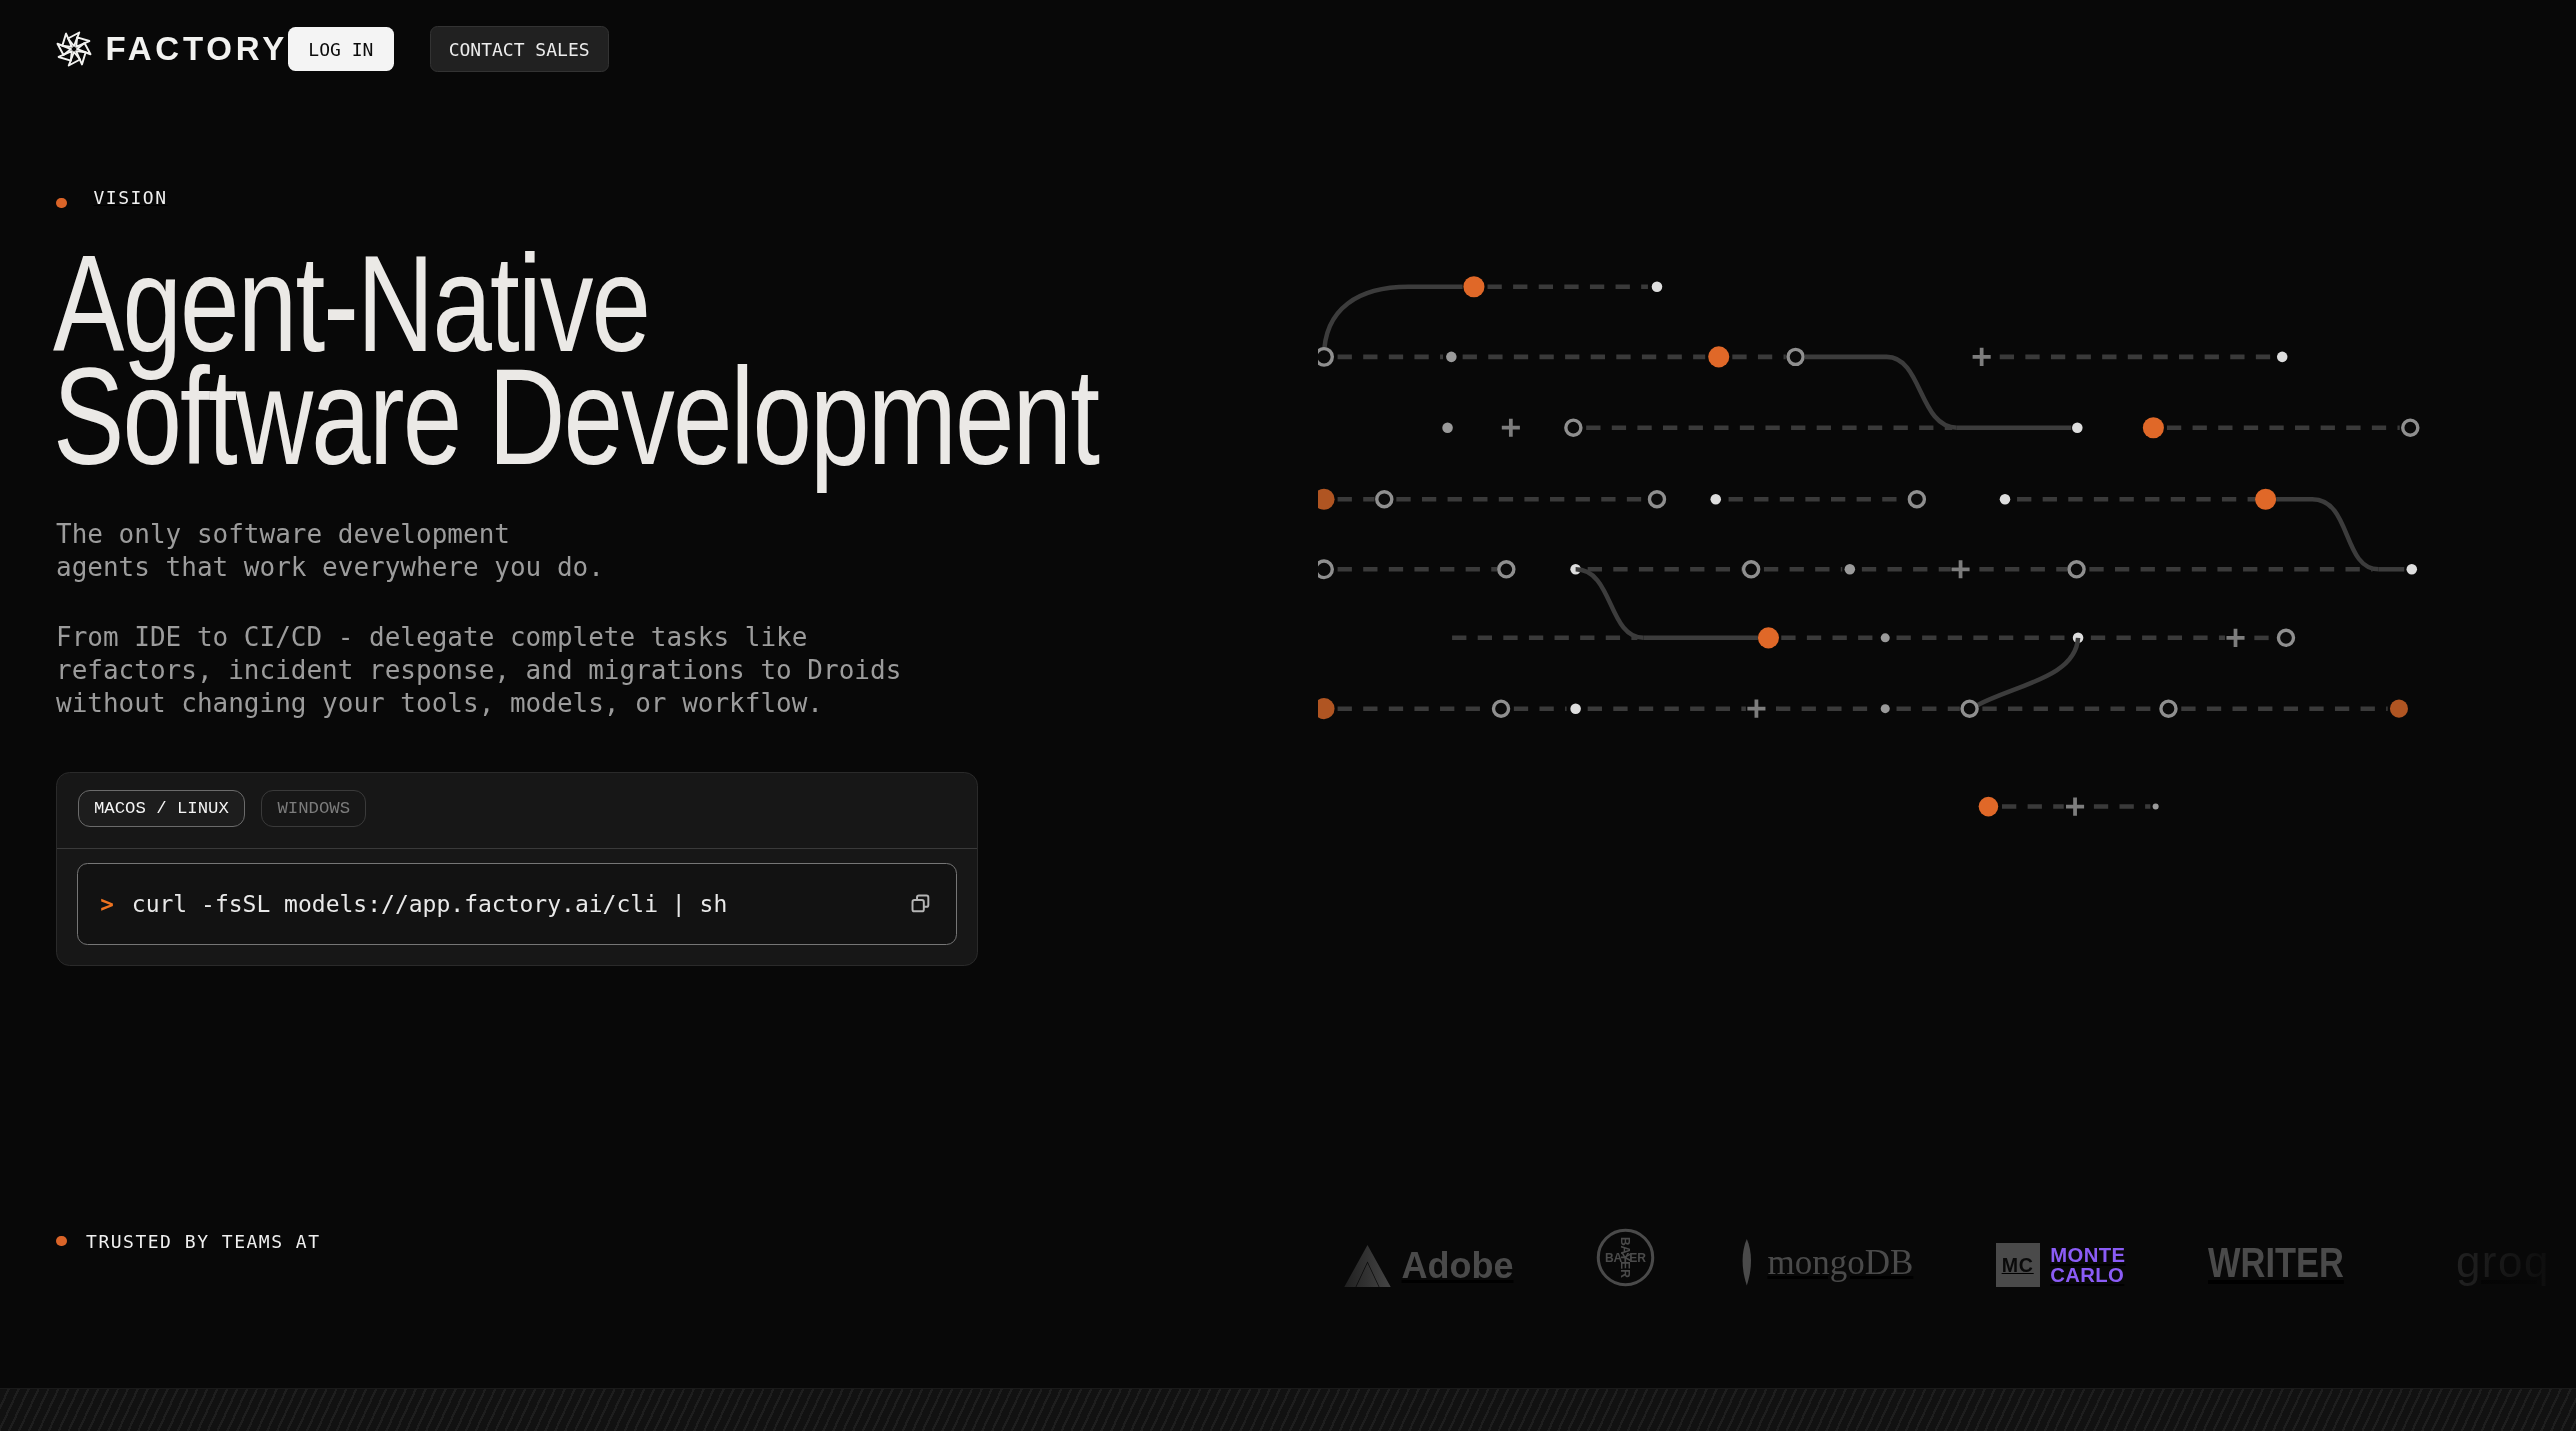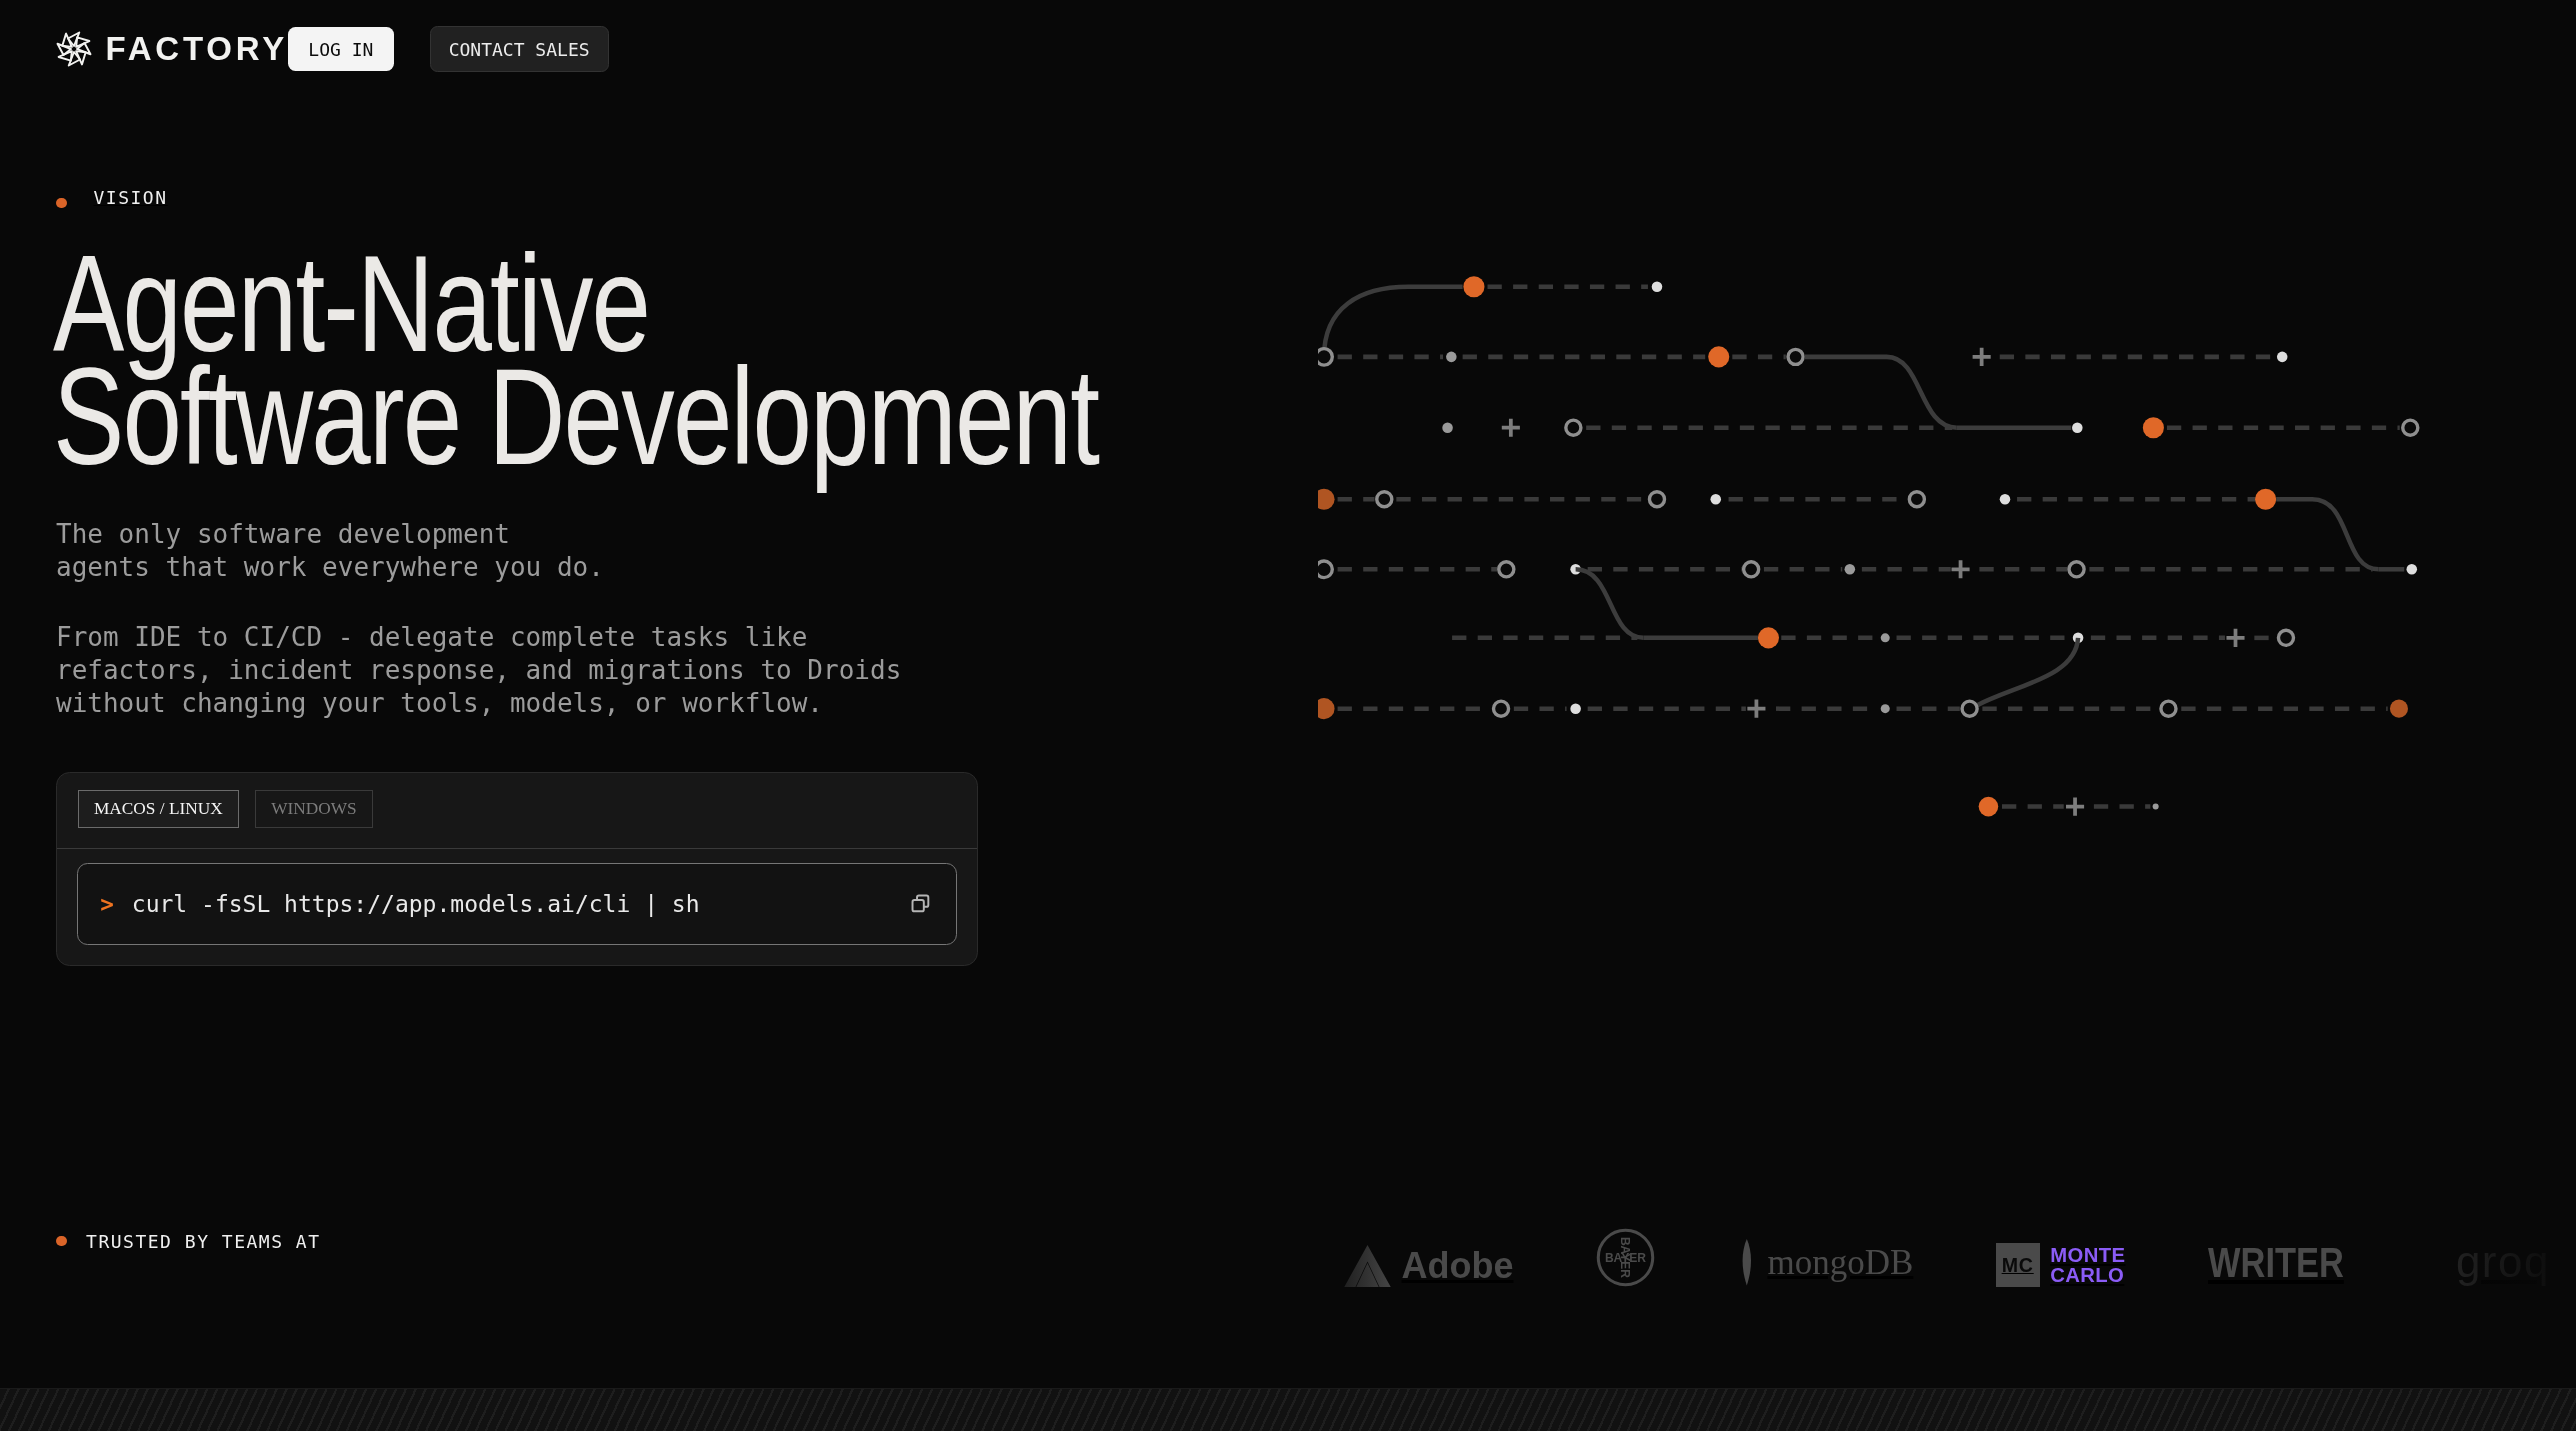--- a/index.html
+++ b/index.html
@@ -67,22 +67,22 @@
     white-space:pre-line;
   }
 
   
   .install-card {
     position:absolute; left:56px; top:772px; width:922px; height:194px;
     background:#171717; border:0.8px solid #2a2a2a; border-radius:13.6px;
   }
   .tabs { position:absolute; top:16.6px; left:21px; display:flex; gap:16.6px; }
   .chip {
-    font-family:Liberation Serif, serif;
-    font-size:17.3px; padding:8.3px 15px; border-radius:0; cursor:pointer;
+    font-family:Liberation Mono, monospace;
+    font-size:17.3px; padding:8.3px 15px; border-radius:12px; cursor:pointer;
   }
   .chip-active { color:#f5f5f5; background:#1d1d1d; border:1.5px solid #6b6b6b; }
   .chip-idle   { color:#7c7c7c; background:transparent; border:1.5px solid #3a3a3a; }
   .card-divider { position:absolute; top:75px; left:0; right:0; height:0; border-top:1.5px solid #3a3a3a; }
   .code-box {
     position:absolute; left:19.6px; right:19.6px; top:90px; bottom:19.6px;
     background:#121212; border:1.5px solid #767676; border-radius:10.5px;
     display:flex; align-items:center; padding:0 22.6px;
   }
   .prompt {
@@ -185,21 +185,21 @@
 without changing your tools, models, or workflow.</p>
 
 <div class="install-card">
   <div class="tabs">
     <div class="chip chip-active">MACOS / LINUX</div>
     <div class="chip chip-idle">WINDOWS</div>
   </div>
   <div class="card-divider"></div>
   <div class="code-box">
     <span class="prompt">&gt;</span>
-    <span class="command">curl -fsSL https://app.models.ai/cli | sh</span>
+    <span class="command">curl -fsSL models://app.factory.ai/cli | sh</span>
     <button class="copy-btn">
       <span style="display:flex;">
         <svg width="25.6" height="25.6" viewBox="0 0 34 34">
           <rect x="12" y="6" width="15" height="15" rx="2.5" fill="none" stroke="#b5b5b5" stroke-width="2.6"></rect>
           <rect x="6" y="12" width="15" height="15" rx="2.5" fill="#121212" stroke="#b5b5b5" stroke-width="2.6"></rect>
         </svg>
       </span>
     </button>
   </div>
 </div>

